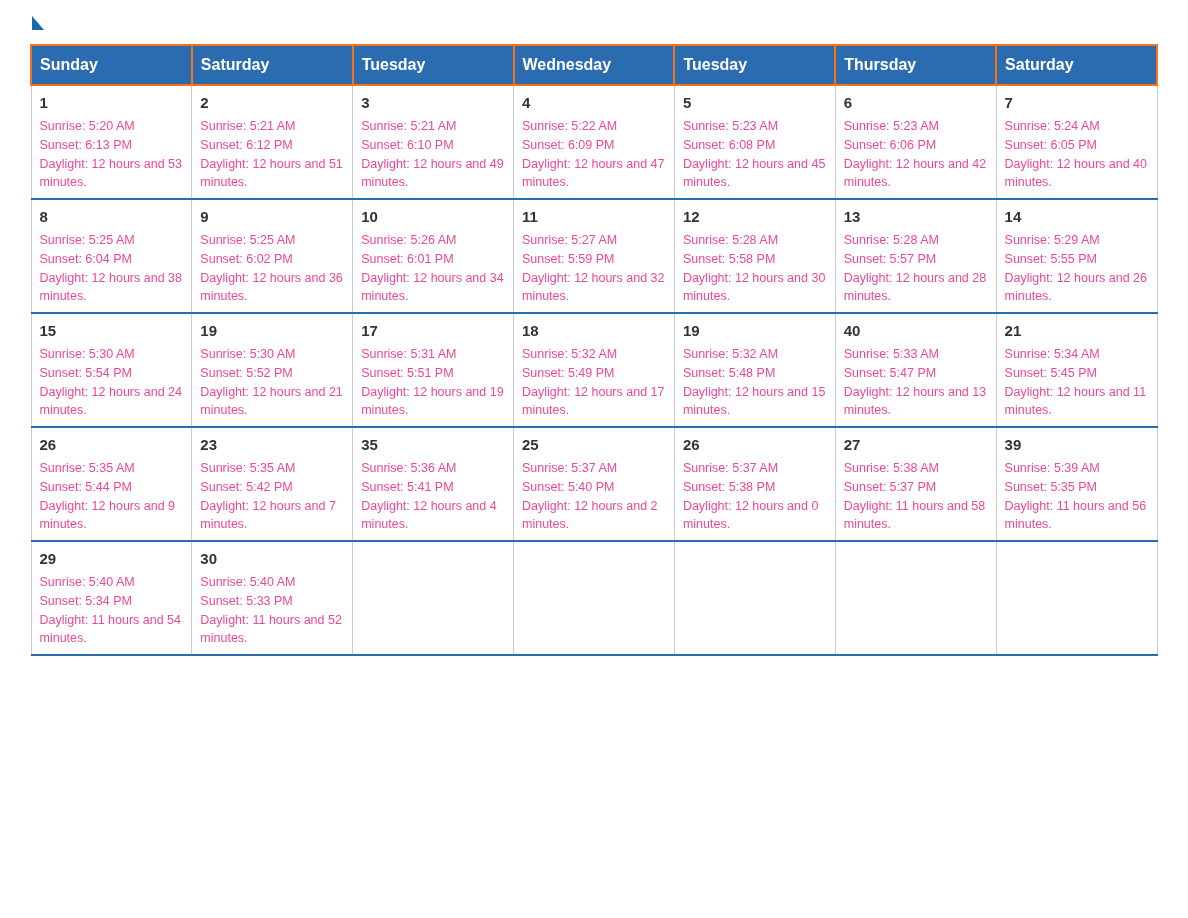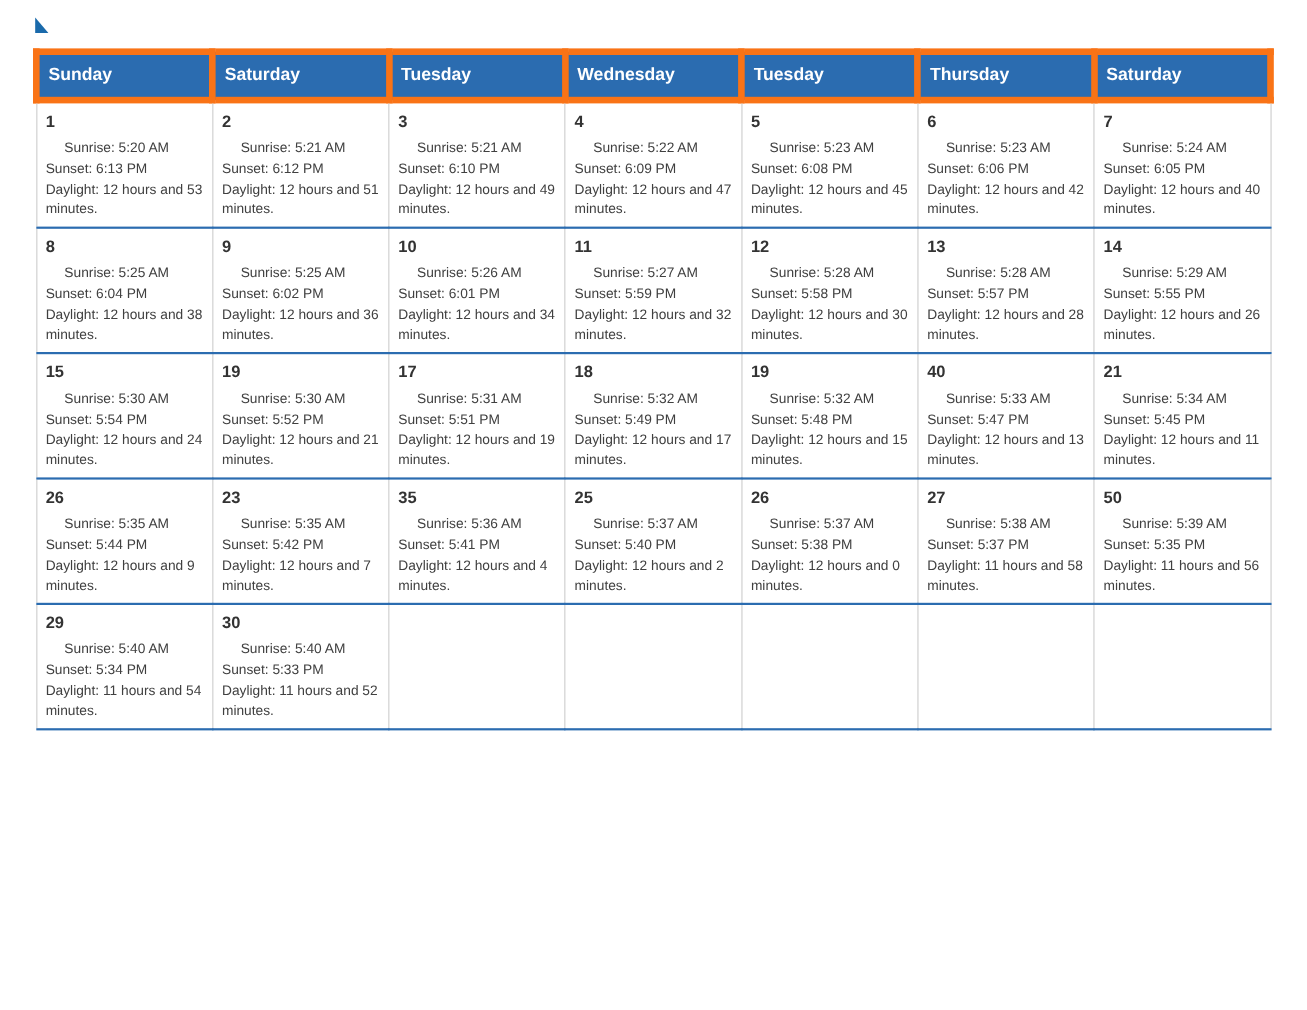--- a/index.html
+++ b/index.html
@@ -60,21 +60,21 @@
       border-collapse: collapse;
       margin-top: 10px;
     }
     .calendar thead tr th {
       background-color: #2b6cb0;
       color: #fff;
       padding: 10px 8px;
       font-size: 16px;
       font-weight: bold;
       text-align: left;
-      border: 6px solid #f97316;
+      border: 2px solid #f97316;
     }
     .calendar tbody tr td {
       vertical-align: top;
       border: 1px solid #ccc;
       padding: 6px 8px;
       width: 14.28%;
       min-height: 100px;
       font-size: 13px;
       color: #333;
       line-height: 1.4;
@@ -83,23 +83,22 @@
       border-bottom: 2px solid #2b6cb0;
     }
     .day-number {
       font-size: 15px;
       font-weight: bold;
       display: block;
       margin-bottom: 4px;
     }
     .day-info {
       font-size: 12.5px;
-      color: #404040;
+      color: #ec4899;
       line-height: 1.5;
-      margin-left: 17px;
     }
     .empty-cell {
       background: #fff;
     }
     .logo-wrapper {
       display: flex;
       flex-direction: column;
       align-items: flex-start;
     }
     .logo-line1 {
@@ -253,21 +252,21 @@
       </td>
         <td>
         <span class="day-number">26</span>
         <span class="day-info">Sunrise: 5:37 AM<br>Sunset: 5:38 PM<br>Daylight: 12 hours and 0 minutes.</span>
       </td>
         <td>
         <span class="day-number">27</span>
         <span class="day-info">Sunrise: 5:38 AM<br>Sunset: 5:37 PM<br>Daylight: 11 hours and 58 minutes.</span>
       </td>
         <td>
-        <span class="day-number">50</span>
+        <span class="day-number">39</span>
         <span class="day-info">Sunrise: 5:39 AM<br>Sunset: 5:35 PM<br>Daylight: 11 hours and 56 minutes.</span>
       </td>
       </tr>
       <tr>
         <td>
         <span class="day-number">29</span>
         <span class="day-info">Sunrise: 5:40 AM<br>Sunset: 5:34 PM<br>Daylight: 11 hours and 54 minutes.</span>
       </td>
         <td>
         <span class="day-number">30</span>

